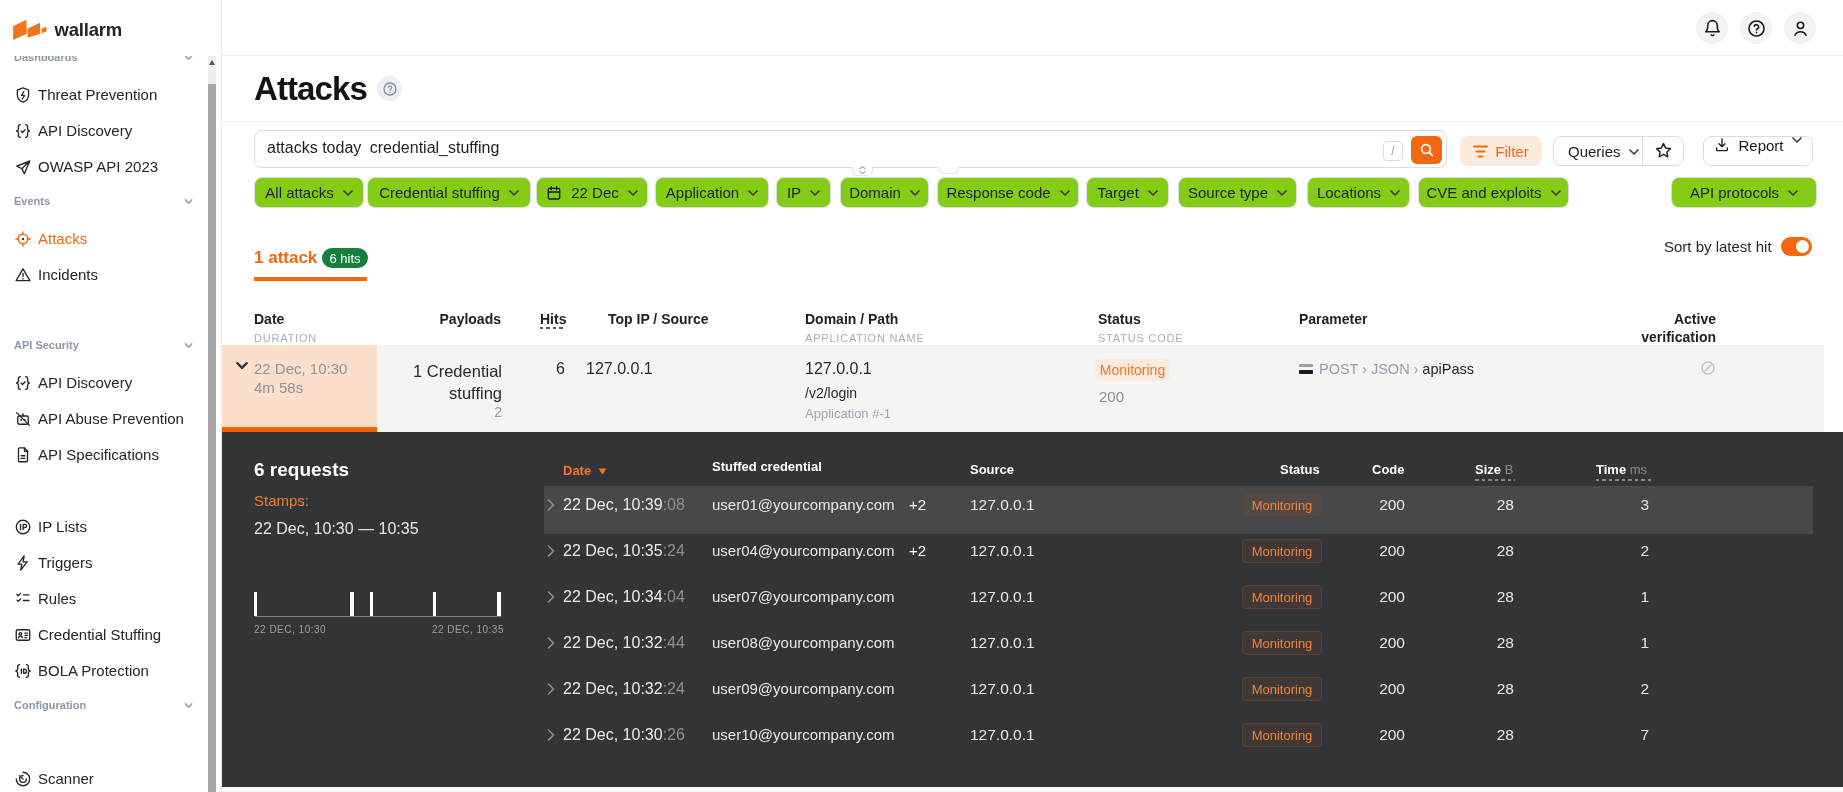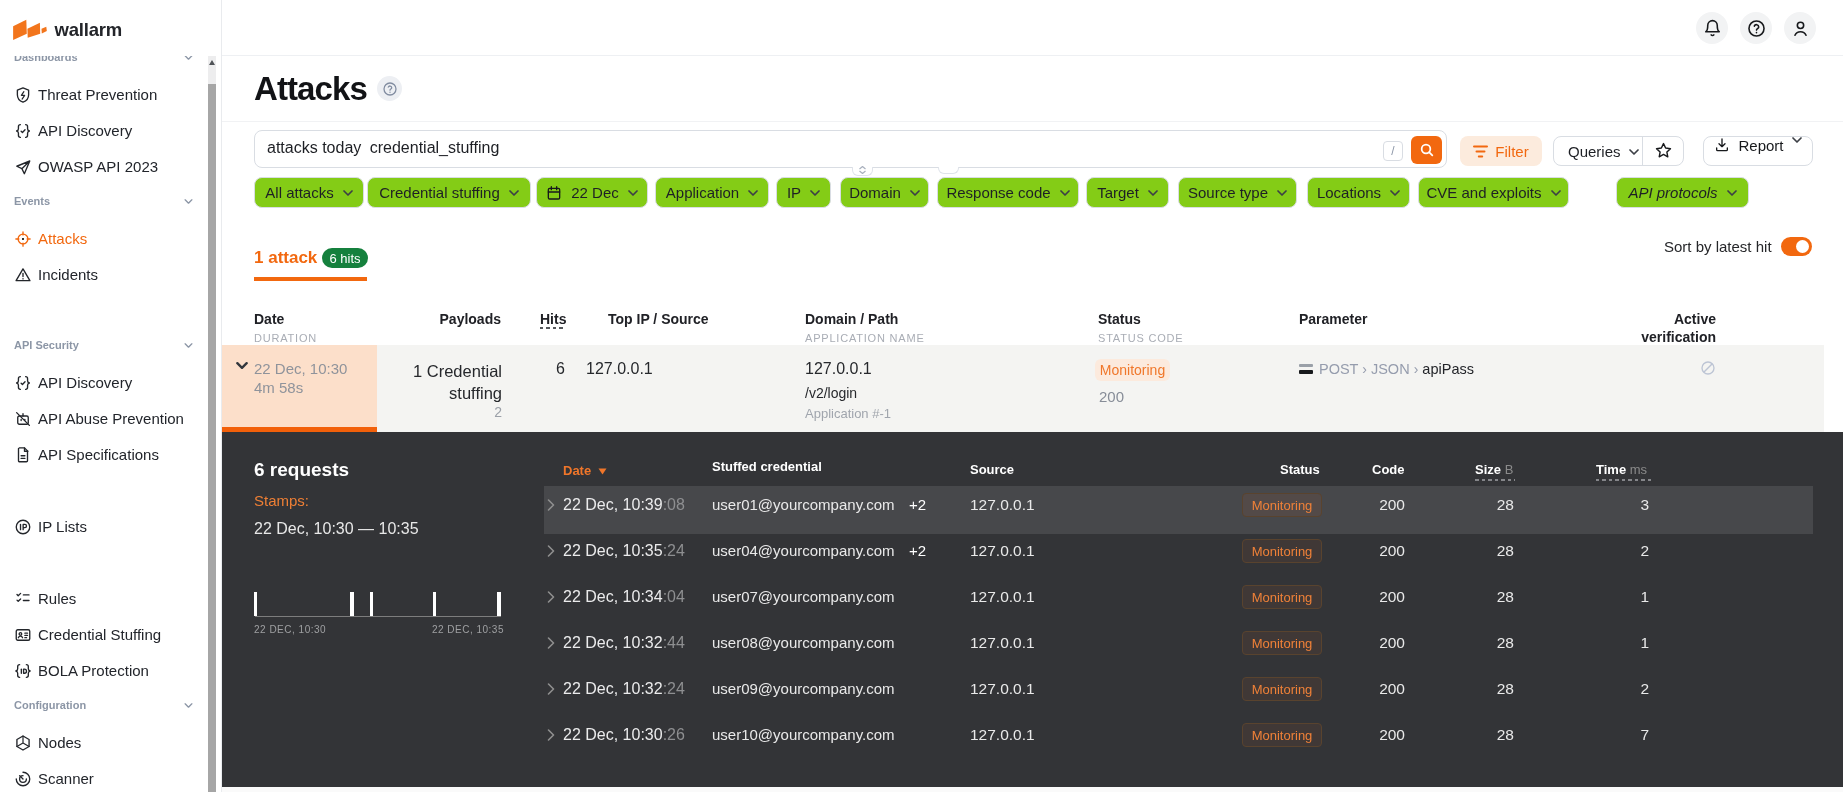--- a/index.html
+++ b/index.html
@@ -141,20 +141,28 @@
 <div class="sitem" style="top:453px;">
           <span class="ic">
             <svg width="18" height="18" viewBox="0 0 24 24" fill="none" stroke="#23262b" stroke-width="1.8" stroke-linecap="round" stroke-linejoin="round">
               <circle cx="12" cy="12" r="9"></circle>
               <path d="M8.7 8.5v7"></path>
               <path d="M12.2 15.5v-7h2.3a2.1 2.1 0 0 1 0 4.3h-2.3"></path>
             </svg>
           </span>
           <span class="lb">IP Lists</span>
         </div>
+<div class="sitem" style="top:489px;">
+          <span class="ic">
+            <svg width="18" height="18" viewBox="0 0 24 24" fill="none" stroke="#23262b" stroke-width="1.8" stroke-linecap="round" stroke-linejoin="round">
+              <path d="M13.5 2.5L5.5 13.5h5l-1.5 8 8.5-11h-5.3l1.3-8z"></path>
+            </svg>
+          </span>
+          <span class="lb">Triggers</span>
+        </div>
 <div class="sitem" style="top:525px;">
           <span class="ic">
             <svg width="18" height="18" viewBox="0 0 24 24" fill="none" stroke="#23262b" stroke-width="1.8" stroke-linecap="round" stroke-linejoin="round">
               <path d="M4 6l1.6 1.6L8.8 4.5"></path>
               <path d="M4 13.5l1.6 1.6 3.2-3.1"></path>
               <path d="M12.5 6.5H20M12.5 14H20"></path>
               <path d="M5 19.8h15" stroke-opacity="0"></path>
             </svg>
           </span>
           <span class="lb">Rules</span>
@@ -181,29 +189,20 @@
           </span>
           <span class="lb">BOLA Protection</span>
         </div>
 <div class="shead" style="top:633px;">
           <span class="lb">Configuration</span>
           <span class="chev">
             <svg width="9" height="5" viewBox="0 0 10 6" fill="none">
               <path d="M1 1l4 4 4-4" stroke="#8c96a6" stroke-width="1.6" stroke-linecap="round" stroke-linejoin="round"></path>
             </svg>
           </span>
-        </div>
-<div class="sitem" style="top:669px;">
-          <span class="ic">
-            <svg width="18" height="18" viewBox="0 0 24 24" fill="none" stroke="#23262b" stroke-width="1.8" stroke-linecap="round" stroke-linejoin="round">
-              <path d="M12 2.7l8.1 4.65v9.3L12 21.3l-8.1-4.65v-9.3L12 2.7z"></path>
-              <path d="M12 12V2.7M12 12l8.1 4.65M12 12l-8.1 4.65" stroke-width="1.6"></path>
-            </svg>
-          </span>
-          <span class="lb">Nodes</span>
         </div>
 <div class="sitem" style="top:705px;">
           <span class="ic">
             <svg width="18" height="18" viewBox="0 0 24 24" fill="none" stroke="#23262b" stroke-width="1.8" stroke-linecap="round" stroke-linejoin="round">
               <path d="M12 12L7.5 7.5"></path>
               <path d="M12 3a9 9 0 1 1-9 9"></path>
               <path d="M12 7.5A4.5 4.5 0 1 0 16.5 12"></path>
             </svg>
           </span>
           <span class="lb">Scanner</span>
@@ -354,21 +353,21 @@
       <svg width="10" height="6" viewBox="0 0 10 6" fill="none">
         <path d="M1 1l4 4 4-4" stroke="#3c4046" stroke-width="1.7" stroke-linecap="round" stroke-linejoin="round"></path>
       </svg>
     </div>
 <div class="chip" style="left:1418px; width:151px;">
       <span>CVE and exploits</span>
       <svg width="10" height="6" viewBox="0 0 10 6" fill="none">
         <path d="M1 1l4 4 4-4" stroke="#3c4046" stroke-width="1.7" stroke-linecap="round" stroke-linejoin="round"></path>
       </svg>
     </div>
-<div class="chip" style="left:1616px; width:133px;font-style:italic;">
+<div class="chip" style="left:1671px; width:146px;">
       <span>API protocols</span>
       <svg width="10" height="6" viewBox="0 0 10 6" fill="none">
         <path d="M1 1l4 4 4-4" stroke="#3c4046" stroke-width="1.7" stroke-linecap="round" stroke-linejoin="round"></path>
       </svg>
     </div>
 <div class="abs" style="left:254px; top:248px; font-size:17px; font-weight:bold; color:#f2680f;">1 attack</div>
 <div class="abs" style="left:322px; top:248px; width:46px; height:20px; background:#15803d; border-radius:10px; color:#fff; font-size:13px; display:flex; align-items:center; justify-content:center;">6 hits</div>
 <div class="abs" style="left:254px; top:277px; width:113px; height:4px; background:#f2680f;"></div>
 <div class="abs" style="left:1664px; top:238px; font-size:15px; color:#26272a;">Sort by latest hit</div>
 <div class="abs" style="left:1781px; top:237px; width:31px; height:19px; background:#f2680f; border-radius:10px;">

